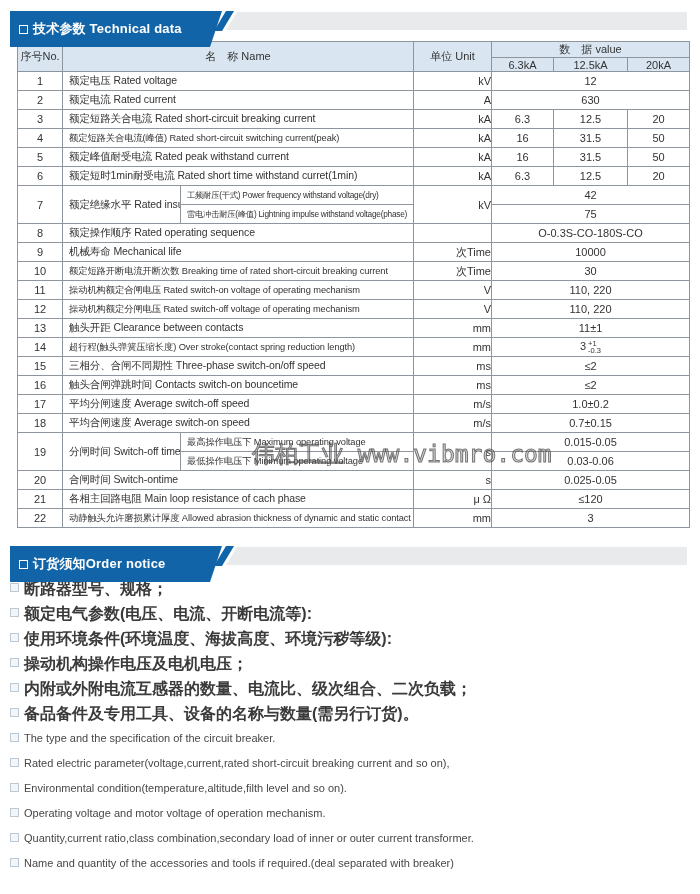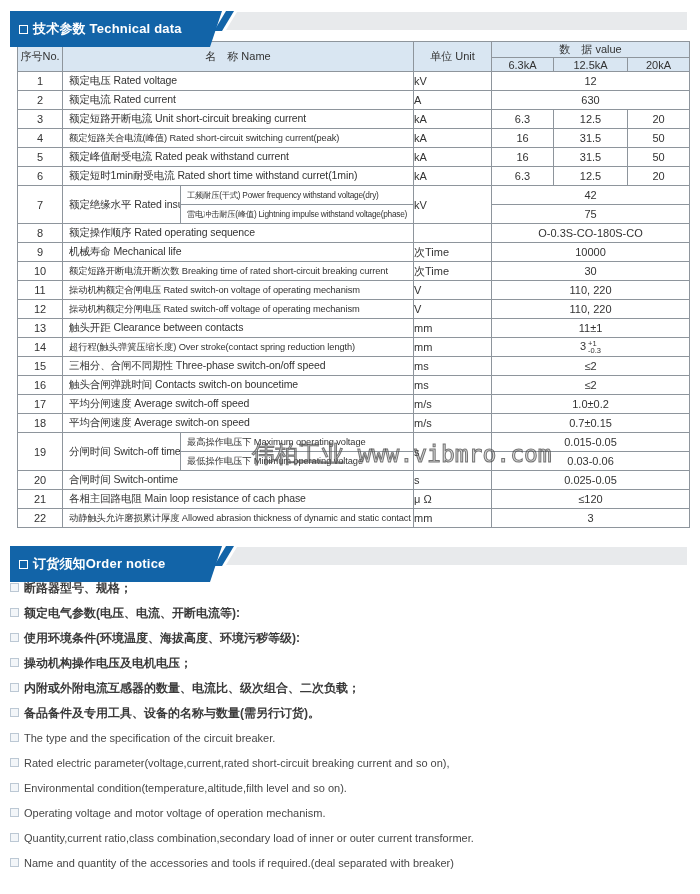--- a/index.html
+++ b/index.html
@@ -43,21 +43,21 @@
     text-align:center; color:#333;
   }
   thead tr.hr1 th { height:13px; }
   thead tr.hr2 th { height:14px; }
   table.tech tbody td { height:19px; background:#fff; overflow:hidden; }
   .c-no   { text-align:center; }
   .c-name { text-align:left; padding:0 4px 0 6px; font-size:10.5px; letter-spacing:-0.1px; white-space:nowrap; }
   .c-small{ font-size:9.3px; }
   .c-nameb{ font-size:9.3px; }
   .c-nameb.c-small { font-size:8.3px; letter-spacing:-0.25px; }
-  .c-unit { text-align:left; }
+  .c-unit { text-align:right; }
   .c-val  { text-align:center; }
   .tol {
     display:inline-flex; flex-direction:column; vertical-align:middle;
     font-size:7.5px; line-height:7.5px; margin-left:2px; text-align:left;
   }
 
   
   .watermark {
     position:absolute; left:252px; top:428px; z-index:6;
     font-family:"DejaVu Sans Mono","Liberation Mono",monospace;
@@ -67,21 +67,21 @@
     pointer-events:none;
   }
 
   
   .notice-list { margin:14px 10px 0 10px; }
   .notice-item { display:flex; align-items:flex-start; margin-bottom:8px; line-height:17px; }
   .sq-check {
     width:9px; height:9px; flex:none;
     border:1px solid #bcc8d4; background:#f3f6f9; margin:3px 5px 0 0;
   }
-  .notice-item .zh { font-weight:bold; font-size:12px; color:#3a3a3a; }
+  .notice-item .zh { font-weight:bold; font-size:16px; color:#3a3a3a; }
   .notice-item .en { font-weight:normal; font-size:11px; color:#474747; }
 </style>
 </head>
 <body>
 
 <div class="page">
 
   <div class="banner">
     <div class="banner-blue">
       <span class="banner-sq"></span>
@@ -122,21 +122,21 @@
           <td colspan="3" class="c-val">12</td>
         </tr>
         <tr>
           <td class="c-no">2</td>
           <td colspan="2" class="c-name">额定电流 Rated current</td>
           <td class="c-unit">A</td>
           <td colspan="3" class="c-val">630</td>
         </tr>
         <tr>
           <td class="c-no">3</td>
-          <td colspan="2" class="c-name">额定短路开断电流 Unit short-circuit breaking current</td>
+          <td colspan="2" class="c-name">额定短路关合电流 Rated short-circuit breaking current</td>
           <td class="c-unit">kA</td>
           <td class="c-val">6.3</td>
           <td class="c-val">12.5</td>
           <td class="c-val">20</td>
         </tr>
         <tr>
           <td class="c-no">4</td>
           <td colspan="2" class="c-name c-small">额定短路关合电流(峰值) Rated short-circuit switching current(peak)</td>
           <td class="c-unit">kA</td>
           <td class="c-val">16</td>

